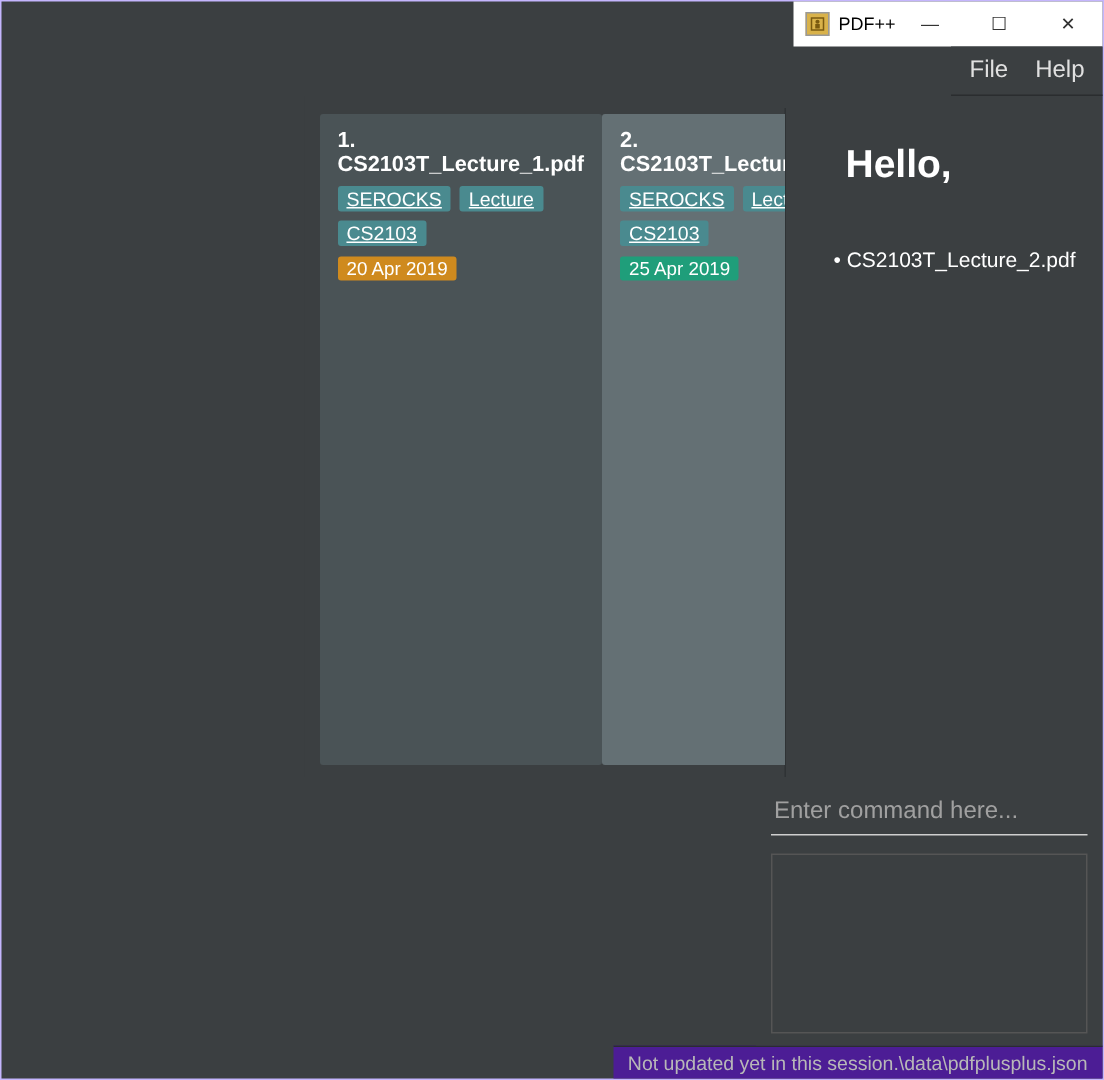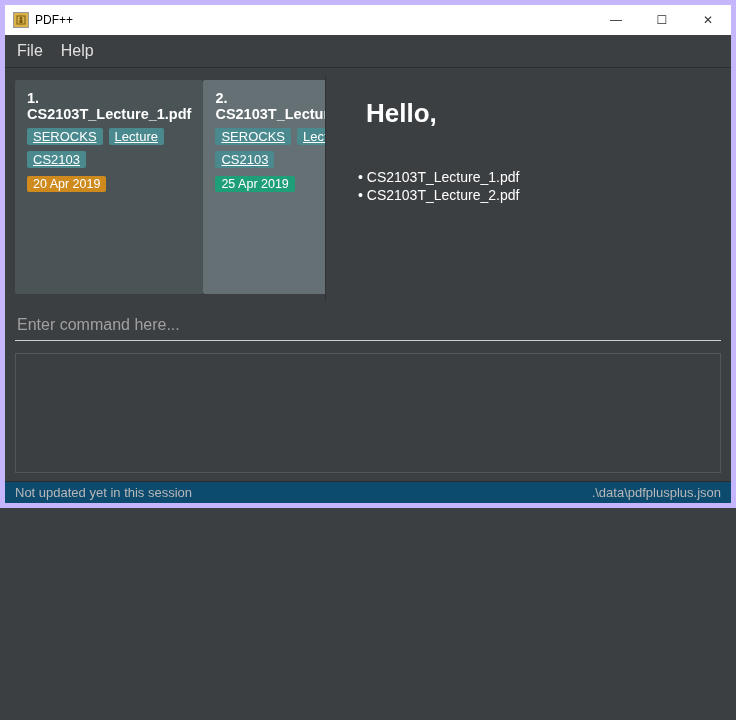--- a/index.html
+++ b/index.html
@@ -1,17 +1,17 @@
 <!DOCTYPE html>
 <html><head>
 <meta charset="utf-8">
 <style>
   * { box-sizing: border-box; margin: 0; padding: 0; }
   html, body { width: 736px; height: 720px; overflow: hidden; font-family: "Segoe UI", Arial, sans-serif; background: #3b3f41; }
-  .window { width: 736px; height: 508px; display: flex; flex-direction: column; border: 5px solid #c4b5fd; background: #3b3f41; }
+  .window { width: 736px; height: 720px; display: flex; flex-direction: column; border: 1px solid #c4b5fd; background: #3b3f41; align-items: flex-end; }
   .titlebar { height: 30px; background: #ffffff; display: flex; align-items: center; padding: 0 0 0 8px; color: #000; font-size: 12px; }
   .titlebar .app-icon { width: 16px; height: 16px; background: #d9b24a; margin-right: 6px; display: flex; align-items: center; justify-content: center; font-size: 10px; color: #5a3; border:1px solid #999; }
   .title-controls { margin-left: auto; display: flex; }
   .tc-btn { width: 46px; height: 30px; display: flex; align-items: center; justify-content: center; font-size: 12px; color: #333; }
 
   .menubar { height: 33px; background: #3b3f41; display: flex; align-items: center; padding: 0 12px; gap: 18px; color: #e0e0e0; font-size: 16px; font-weight: 300; border-bottom: 1px solid #2a2d2f; }
   .menu-item { cursor: default; }
 
   .main { flex: 1; display: flex; background: #3b3f41; padding: 8px 0 0 0; min-height: 0; }
   .sidebar { width: 320px; padding: 4px 10px 4px 10px; display: flex; flex-direction: row; gap: 0; overflow: auto; }
@@ -31,21 +31,21 @@
   .deadline-msg { font-size: 14px; font-weight: 600; margin-bottom: 14px; }
   .bullets { list-style: none; font-size: 14px; }
   .bullets li { margin-bottom: 2px; }
   .bullets li::before { content: "• "; }
 
   .bottom-area { background: #3b3f41; padding: 8px 10px 8px 10px; }
   .cmd-input { width: 100%; background: transparent; border: none; border-bottom: 1.5px solid #cfcfcf; color: #cfcfcf; font-size: 16px; padding: 6px 2px; outline: none; }
   .cmd-input::placeholder { color: #a0a0a0; font-style: normal; }
   .output-box { margin-top: 12px; height: 120px; border: 1px solid #555; background: #3b3f41; }
 
-  .statusbar { height: 22px; background: #0c4a6e; border-top: 1px solid #2a2d2f; display: flex; align-items: center; padding: 0 10px; color: #b8b8b8; font-size: 13px; }
+  .statusbar { height: 22px; background: #4c1d95; border-top: 1px solid #2a2d2f; display: flex; align-items: center; padding: 0 10px; color: #b8b8b8; font-size: 13px; }
   .status-right { margin-left: auto; }
 </style>
 </head>
 <body>
 
 <div class="window">
 
   <div class="titlebar">
     <span class="app-icon">
       <svg width="10" height="10" viewBox="0 0 10 10">
@@ -80,21 +80,20 @@
             <span class="tag">CS2103</span>
           </div><span class="date teal">25 Apr 2019</span><span class="shield"><svg width="26" height="30" viewBox="0 0 26 30">
               <path d="M13 1 L24 5 V14 C24 22 19 27 13 29 C7 27 2 22 2 14 V5 Z" fill="#e6b93a" stroke="#2b2b2b" stroke-width="1.5"></path>
               <circle cx="13" cy="12" r="2.2" fill="#2b2b2b"></circle>
               <rect x="12" y="12" width="2" height="7" fill="#2b2b2b"></rect>
             </svg></span></div>
       </div>
     <div class="content">
       <div class="hello">Hello,</div>
       <ul class="bullets" id="deadlines">
-          <li>CS2103T_Lecture_1.pdf</li>
           <li>CS2103T_Lecture_2.pdf</li>
         </ul>
     </div>
   </div>
 
   <div class="bottom-area">
     <input class="cmd-input" type="text" placeholder="Enter command here..." style="">
     <div class="output-box"></div>
   </div>
 

